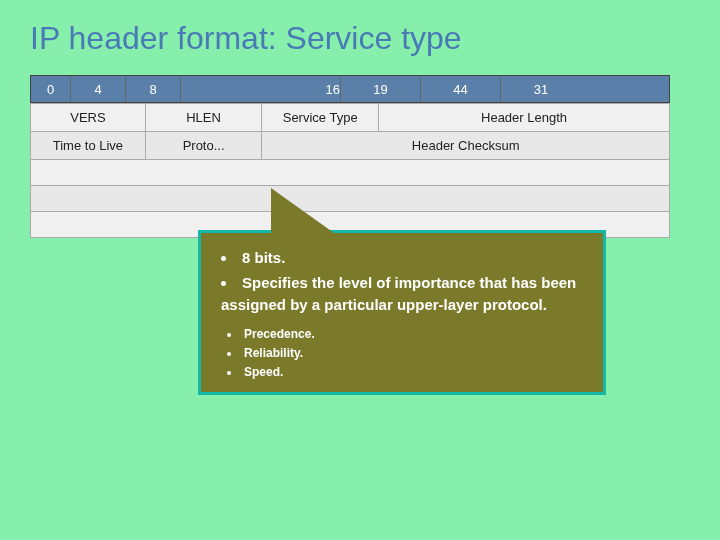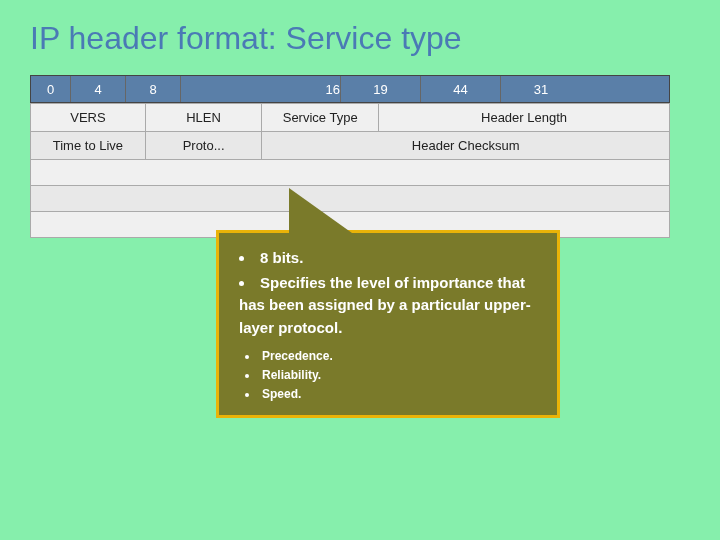--- a/index.html
+++ b/index.html
@@ -92,25 +92,25 @@
     .cell-fragoff { width: 275px; }
 
     
     .cell-ttl    { width: 137px; }
     .cell-proto  { width: 137px; }
     .cell-hcheck { width: 366px; margin-left: 36px; }
 
     
     .popup {
       position: absolute;
-      left: 186px;
+      left: 168px;
       top: 155px;
-      width: 344px;
+      width: 408px;
       background: #7a7a2a;
-      border: 3px solid #eab308;
+      border: 3px solid #14b8a6;
       padding: 14px 16px 10px 16px;
       z-index: 10;
       color: #fff;
     }
 
     .popup-main {
       font-size: 15px;
       font-weight: bold;
       line-height: 1.5;
       margin-bottom: 8px;

